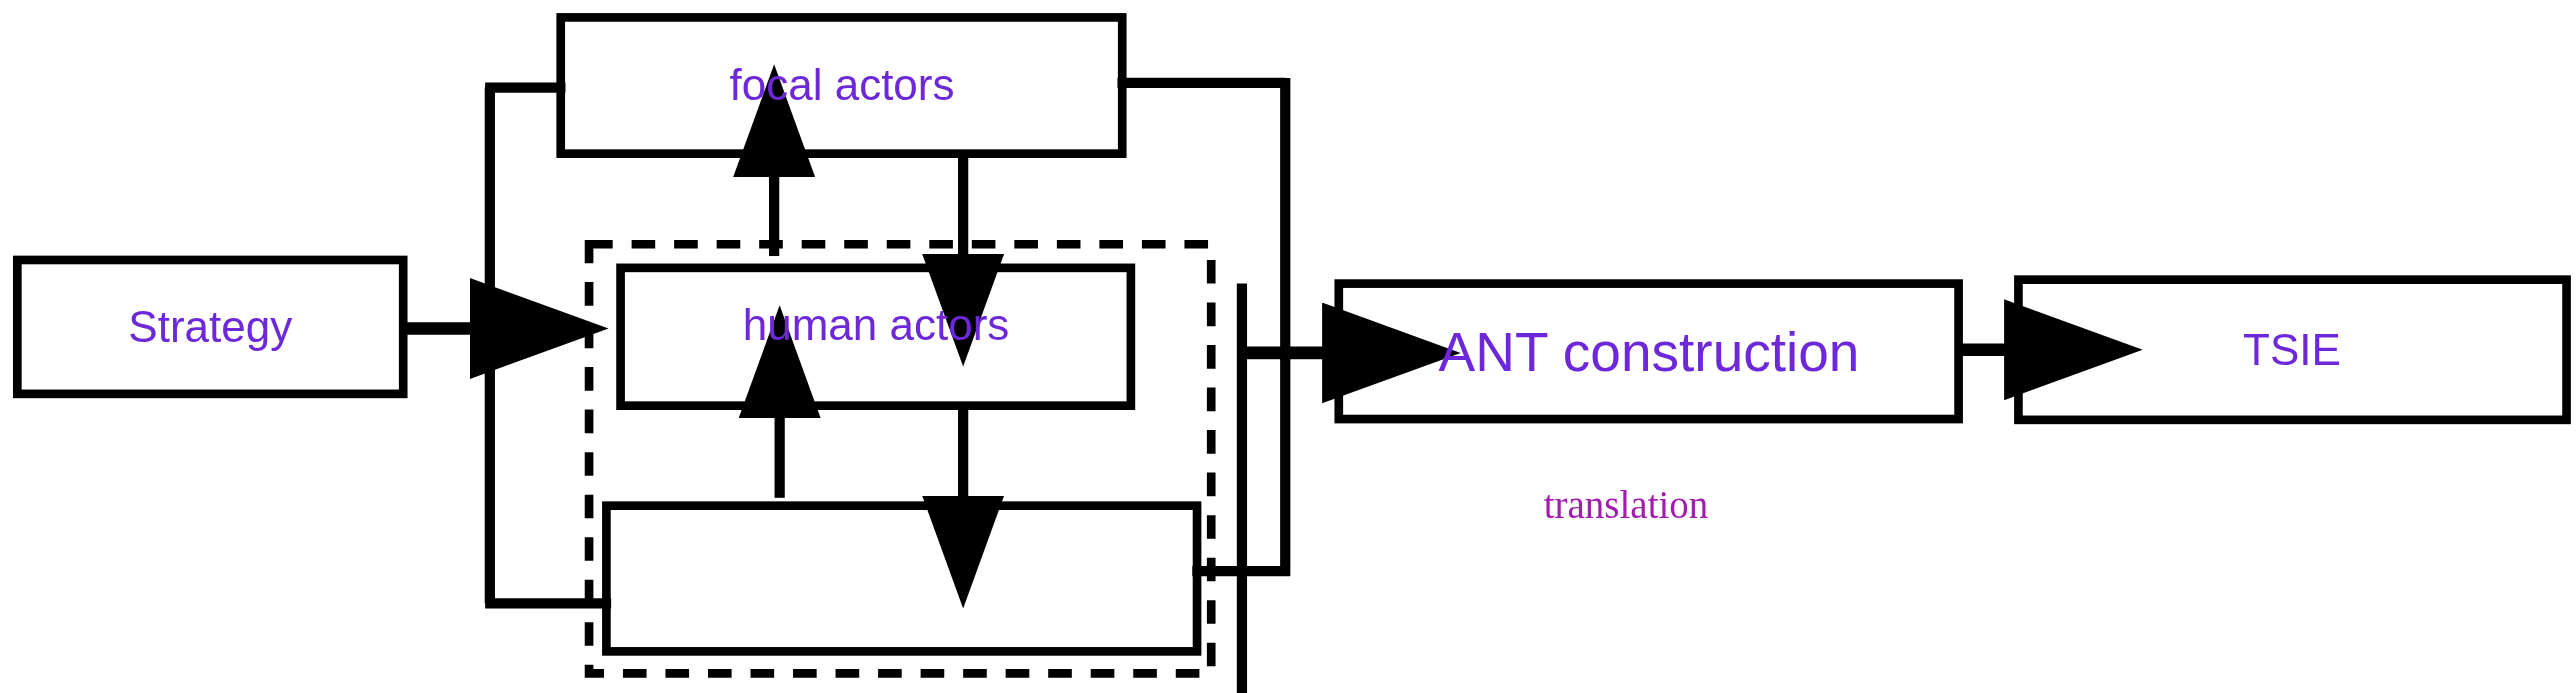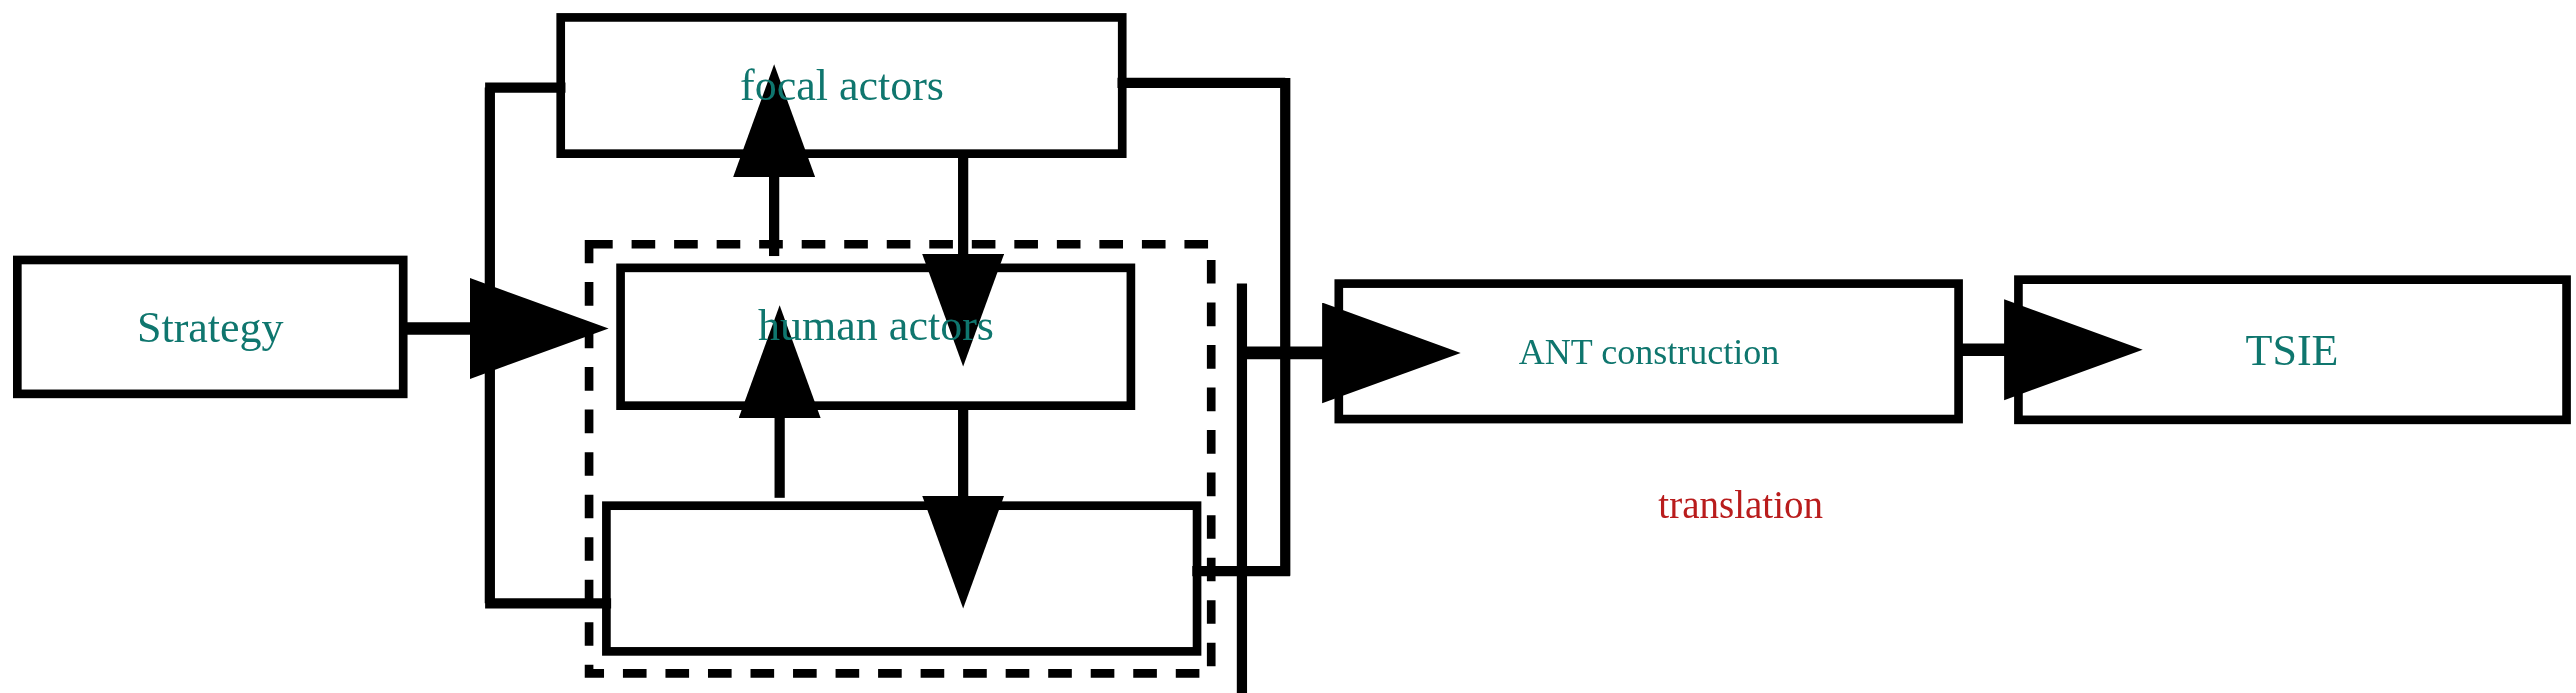--- a/index.html
+++ b/index.html
@@ -20,31 +20,31 @@
     left: 0;
     top: 0;
     width: 2576px;
     height: 694px;
   }
   .node-label {
     position: absolute;
     display: flex;
     align-items: center;
     justify-content: center;
-    color: #0f766e;
-    font-family: Liberation Serif, serif;
+    color: #6d28d9;
+    font-family: Liberation Sans, sans-serif;
     white-space: nowrap;
     pointer-events: none;
   }
   .free-label {
     position: absolute;
-    color: #b91c1c;
+    color: #a21caf;
     font-family: "Liberation Serif", "DejaVu Serif", serif;
     white-space: nowrap;
-    text-align: right;
+    text-align: center;
   }
   .hit {
     position: absolute;
     background: transparent;
   }
 </style>
 </head>
 <body>
 
 <div id="canvas">
@@ -95,21 +95,21 @@
     <path d="M 2487,444 L 2548,444" fill="none" stroke="#000000" stroke-width="16" marker-end="url(#arrowR)"></path>
   </svg>
 
   <div class="node-label" style="left:17.3px; top:260px; width:386px; height:134px; font-size:44px;">Strategy</div>
 
   <div class="node-label" style="left:561px; top:17.3px; width:562px; height:136px; font-size:44px;">focal actors</div>
 
   <div class="node-label" style="left:621px; top:256px; width:510px; height:138px; font-size:44px;">human actors</div>
 
 
-  <div class="node-label" style="left:1339px; top:284px; width:620px; height:135px; font-size:36px;">ANT construction</div>
+  <div class="node-label" style="left:1339px; top:284px; width:620px; height:135px; font-size:55px;">ANT construction</div>
 
   <div class="node-label" style="left:2018px; top:280px; width:548px; height:140px; font-size:44px;">TSIE</div>
 
   <div class="free-label" style="left:1429px; top:482px; width:394px; font-size:39px;">translation</div>
 
   <div class="hit" style="left:17.3px; top:260px; width:386px; height:134px;"></div>
   <div class="hit" style="left:561px; top:17.3px; width:562px; height:136px;"></div>
   <div class="hit" style="left:621px; top:268px; width:510px; height:138px;"></div>
   <div class="hit" style="left:606px; top:506px; width:591px; height:146px;"></div>
   <div class="hit" style="left:1339px; top:284px; width:620px; height:135px;"></div>

